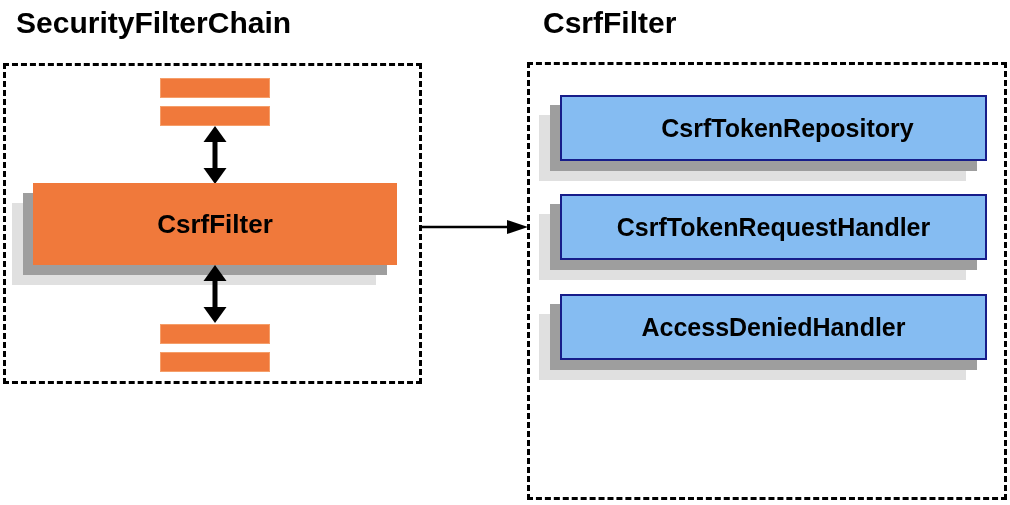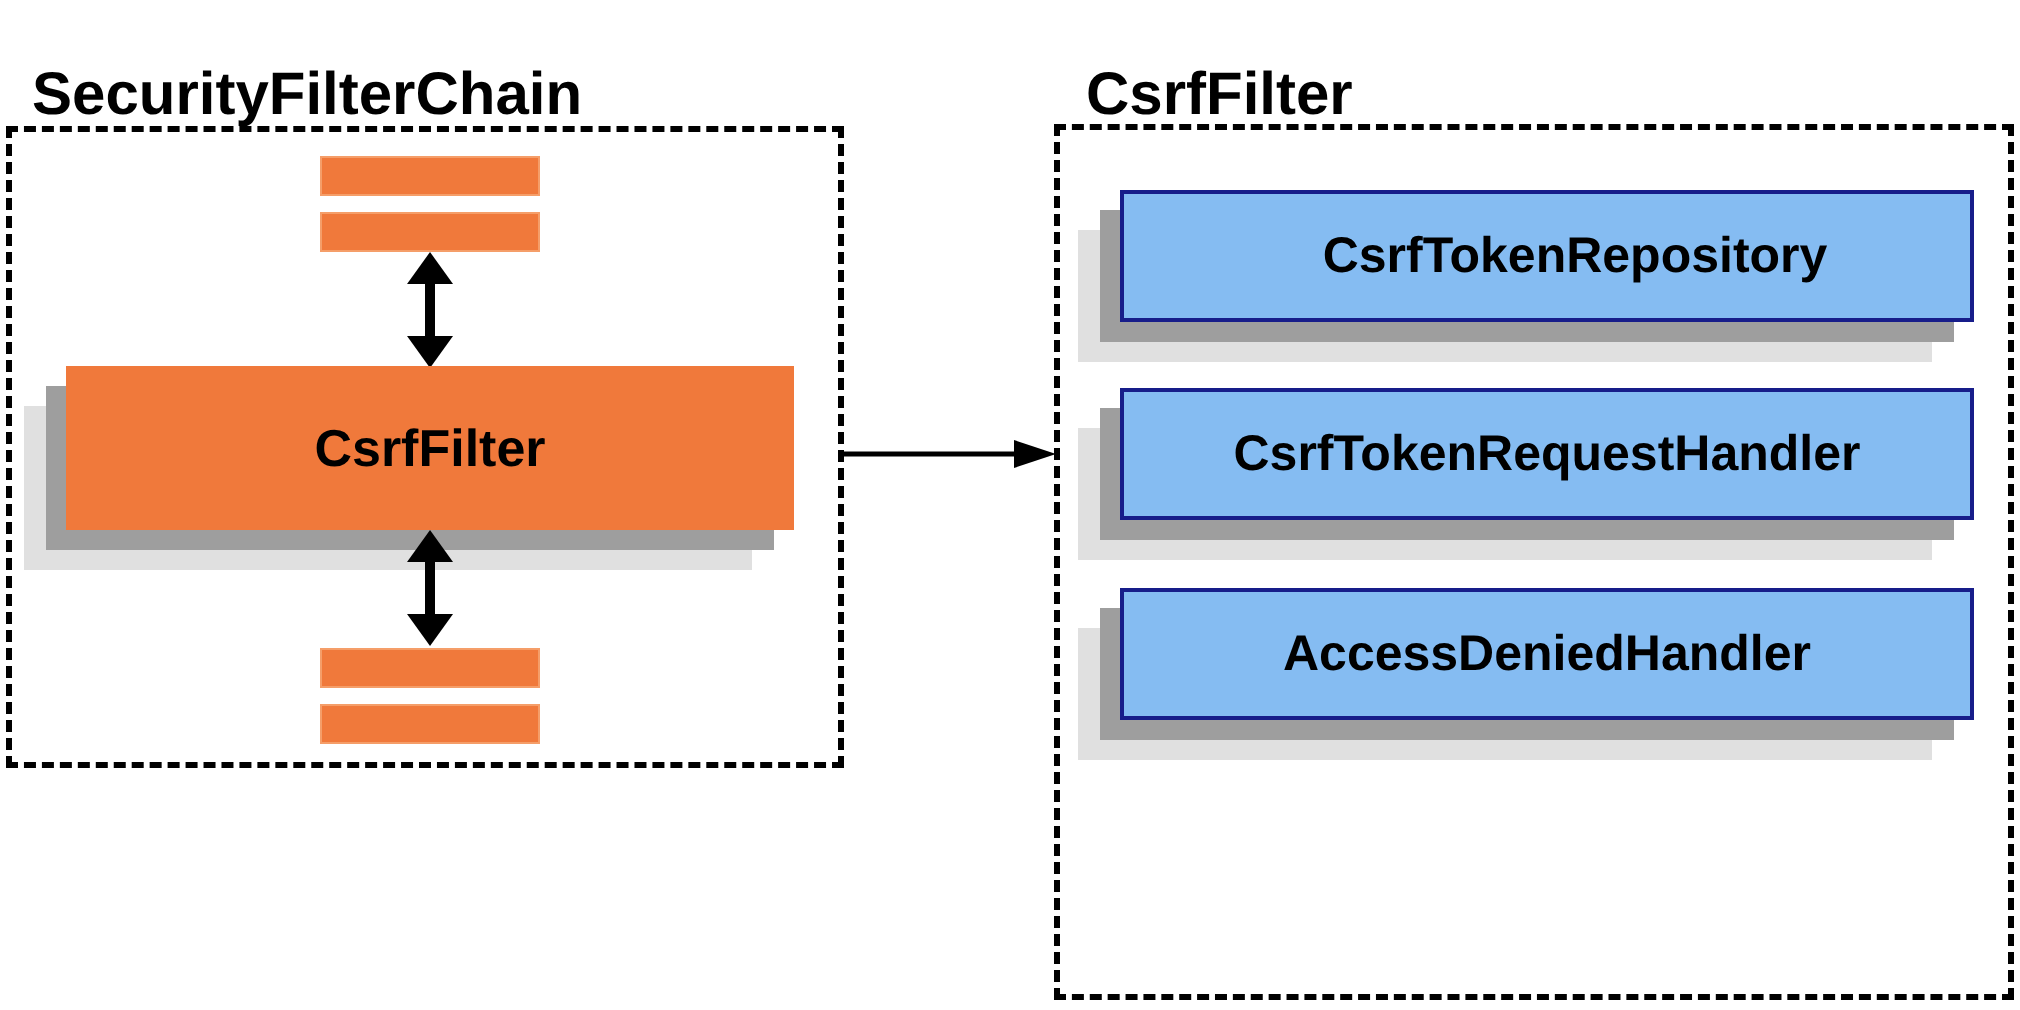--- a/index.html
+++ b/index.html
@@ -12,21 +12,20 @@
     overflow: hidden;
   }
   .abs { position: absolute; box-sizing: border-box; }
 
   .diagram-title {
     font-size: 30px;
     font-weight: 700;
     color: #000000;
     line-height: 1.15;
     white-space: nowrap;
-    margin-top: 25px;
   }
   .title-left  { left: 16px;  top: 6px; }
   .title-right { left: 543px; top: 6px; }
 
   .dashed-group {
     border: 3px dashed #000000;
     background: transparent;
   }
   .group-left  { left: 3px;   top: 63px; width: 419px; height: 321px; }
   .group-right { left: 527px; top: 62px; width: 480px; height: 438px; }

